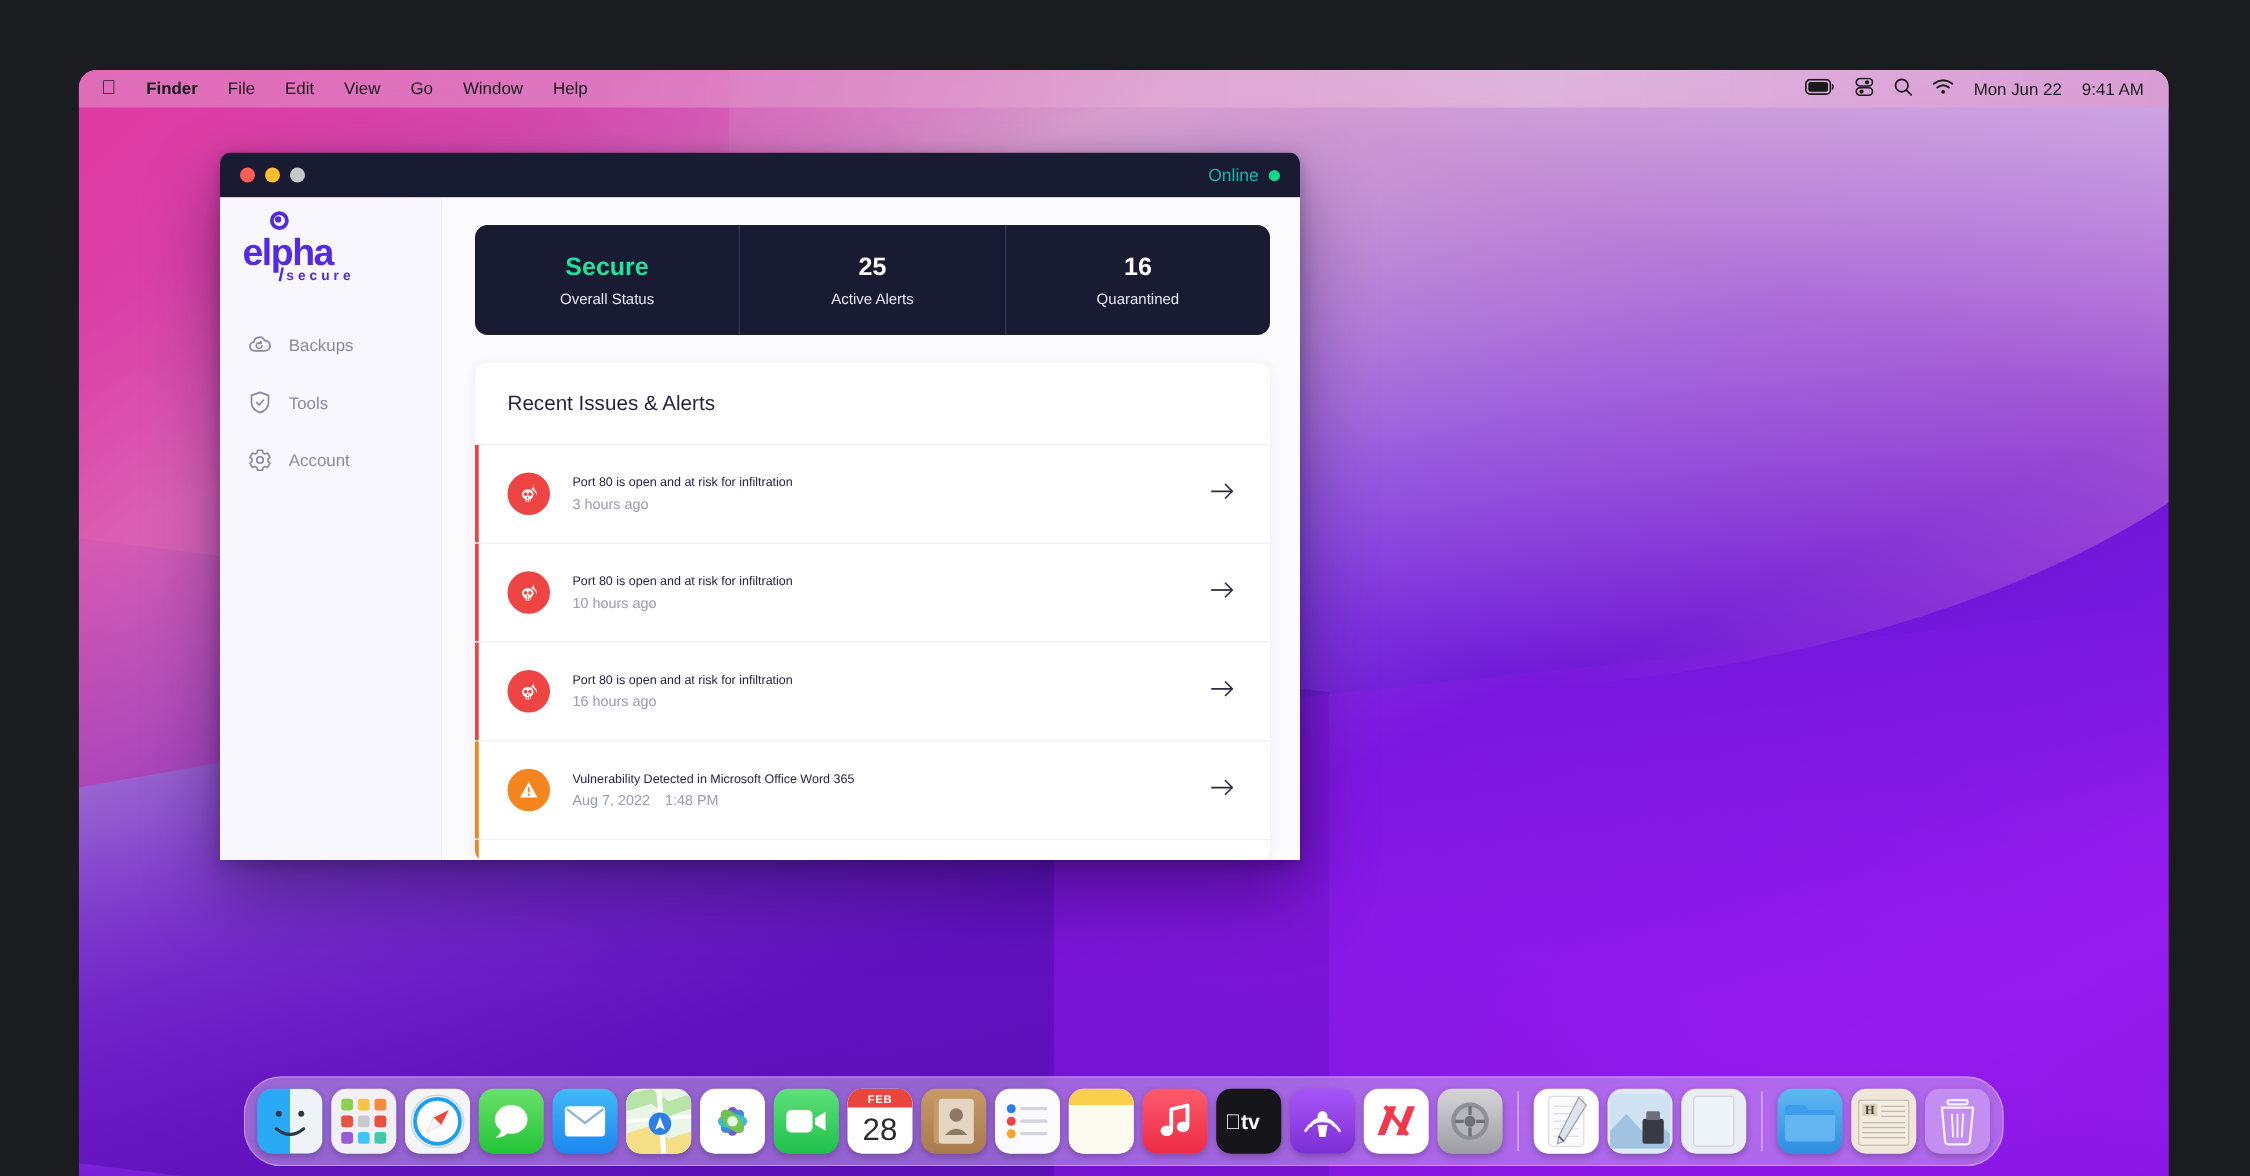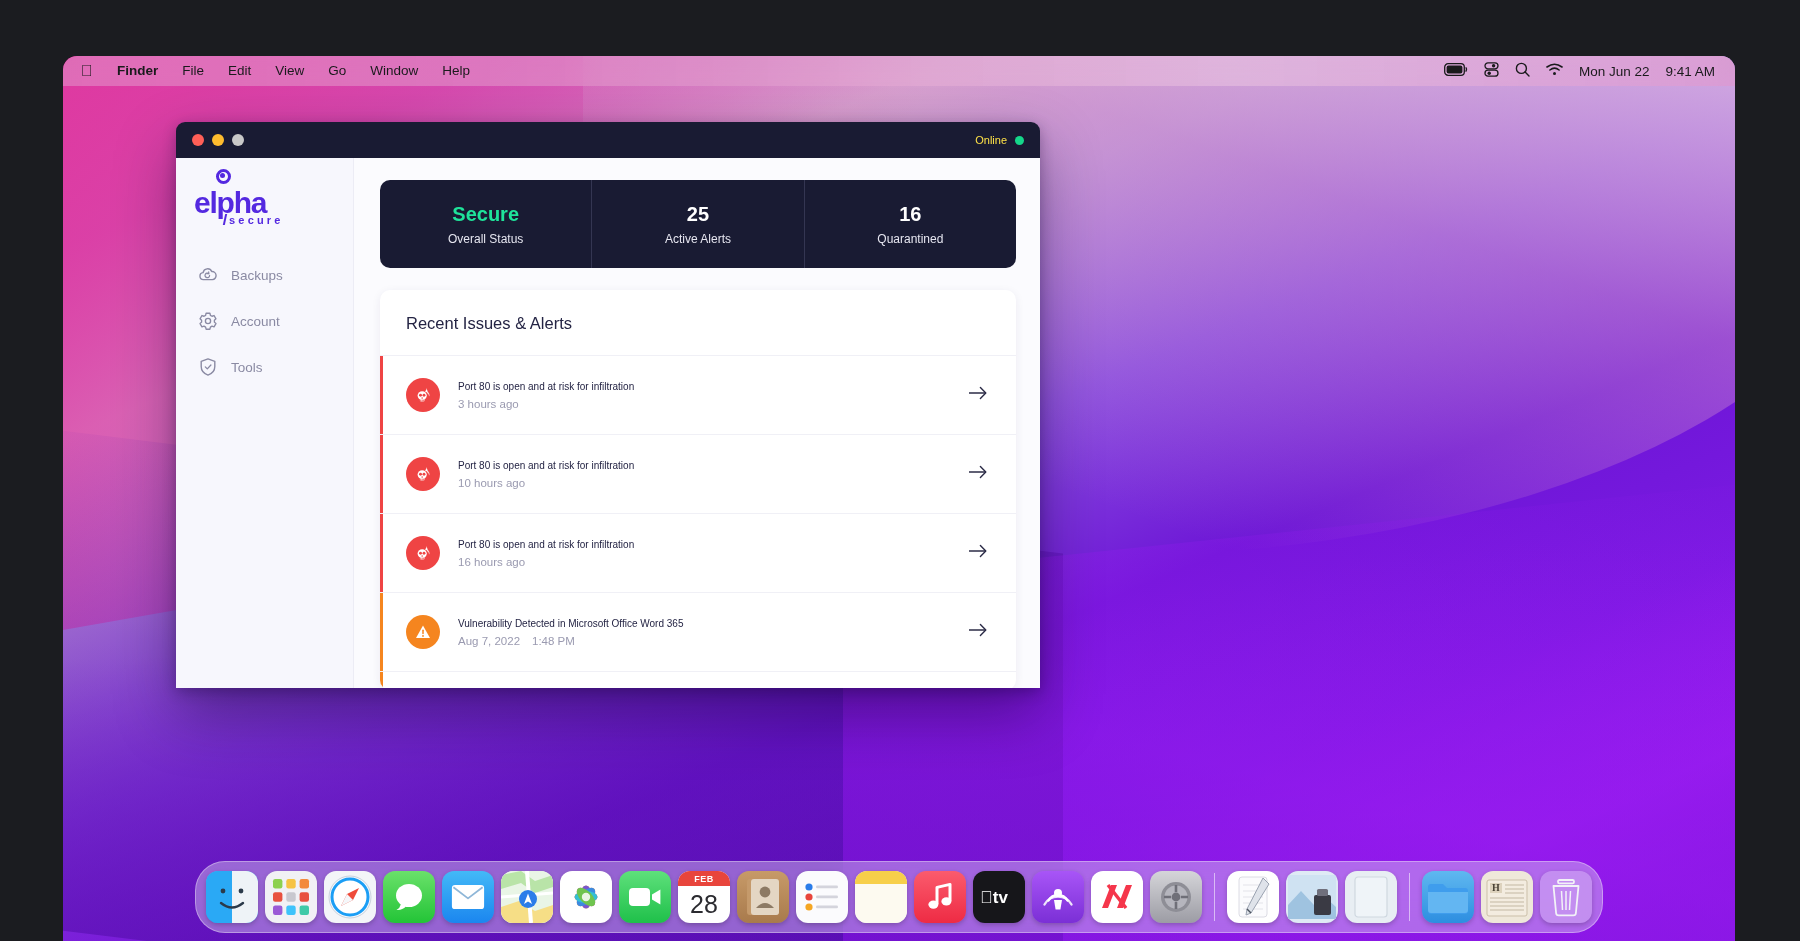--- a/index.html
+++ b/index.html
@@ -84,21 +84,21 @@
   }
   #titlebar {
     height: 36px; background: #191b33;
     display: flex; align-items: center; padding: 0 16px;
   }
   .tl { width: 12px; height: 12px; border-radius: 50%; margin-right: 8px; }
   .tl.red { background: #ff5f57; }
   .tl.yellow { background: #febc2e; }
   .tl.green { background: #c8c8c8; }
   #online-wrap { margin-left: auto; display: flex; align-items: center; gap: 8px; }
-  #online-label { color: #fde047; font-size: 11px; }
+  #online-label { color: #14b8a6; font-size: 14px; }
   #online-dot { width: 9px; height: 9px; border-radius: 50%; background: #15d78a; }
 
   #app-body { display: flex; height: 530px; background: #ffffff; }
 
   
   #sidebar {
     width: 178px; background: #f7f7fd; flex: 0 0 178px;
     position: relative; border-right: 1px solid #ececf5;
   }
   #logo { padding: 30px 0 0 18px; }
@@ -288,35 +288,35 @@
                     <path d="M11.6 10.4 a2.3 2.3 0 1 1 -0.9 -1.85" fill="none" stroke="#8a8aa3" stroke-width="1.2" stroke-linecap="round"></path>
                     <path d="M10.7 6.9 v1.8 h-1.8" fill="none" stroke="#8a8aa3" stroke-width="1.2" stroke-linecap="round" stroke-linejoin="round"></path>
                   </svg>
                 </span>
                 <span>Backups</span>
               </div>
 
               <div class="nav-item">
                 <span class="nav-icon">
                   <svg width="20" height="20" viewBox="0 0 20 20">
-                    <path d="M8.1 2.2 h3.8 l0.5 2.1 l1.6 0.95 l2.05 -0.72 l1.9 3.3 l-1.55 1.45 v1.85 l1.55 1.45 l-1.9 3.3 l-2.05 -0.72 l-1.6 0.95 l-0.5 2.1 h-3.8 l-0.5 -2.1 l-1.6 -0.95 l-2.05 0.72 l-1.9 -3.3 l1.55 -1.45 v-1.85 l-1.55 -1.45 l1.9 -3.3 l2.05 0.72 l1.6 -0.95 z" fill="none" stroke="#8a8aa3" stroke-width="1.35" stroke-linejoin="round"></path>
-                    <circle cx="10" cy="10" r="2.6" fill="none" stroke="#8a8aa3" stroke-width="1.35"></circle>
-                  </svg>
-                </span>
-                <span>Account</span>
+                    <path d="M10 1.9 L16.8 4.3 v5.2 c0 4.1 -2.9 7.2 -6.8 8.6 c-3.9 -1.4 -6.8 -4.5 -6.8 -8.6 V4.3 z" fill="none" stroke="#8a8aa3" stroke-width="1.4" stroke-linejoin="round"></path>
+                    <path d="M7.3 9.9 l2 2 l3.6 -3.9" fill="none" stroke="#8a8aa3" stroke-width="1.3" stroke-linecap="round" stroke-linejoin="round"></path>
+                  </svg>
+                </span>
+                <span>Tools</span>
               </div>
 
               <div class="nav-item">
                 <span class="nav-icon">
                   <svg width="20" height="20" viewBox="0 0 20 20">
-                    <path d="M10 1.9 L16.8 4.3 v5.2 c0 4.1 -2.9 7.2 -6.8 8.6 c-3.9 -1.4 -6.8 -4.5 -6.8 -8.6 V4.3 z" fill="none" stroke="#8a8aa3" stroke-width="1.4" stroke-linejoin="round"></path>
-                    <path d="M7.3 9.9 l2 2 l3.6 -3.9" fill="none" stroke="#8a8aa3" stroke-width="1.3" stroke-linecap="round" stroke-linejoin="round"></path>
-                  </svg>
-                </span>
-                <span>Tools</span>
+                    <path d="M8.1 2.2 h3.8 l0.5 2.1 l1.6 0.95 l2.05 -0.72 l1.9 3.3 l-1.55 1.45 v1.85 l1.55 1.45 l-1.9 3.3 l-2.05 -0.72 l-1.6 0.95 l-0.5 2.1 h-3.8 l-0.5 -2.1 l-1.6 -0.95 l-2.05 0.72 l-1.9 -3.3 l1.55 -1.45 v-1.85 l-1.55 -1.45 l1.9 -3.3 l2.05 0.72 l1.6 -0.95 z" fill="none" stroke="#8a8aa3" stroke-width="1.35" stroke-linejoin="round"></path>
+                    <circle cx="10" cy="10" r="2.6" fill="none" stroke="#8a8aa3" stroke-width="1.35"></circle>
+                  </svg>
+                </span>
+                <span>Account</span>
               </div>
             </div>
           </div>
 
           <div id="main">
 
             <div id="stats">
               <div class="stat">
                 <div class="stat-value green">Secure</div>
                 <div class="stat-label">Overall Status</div>

